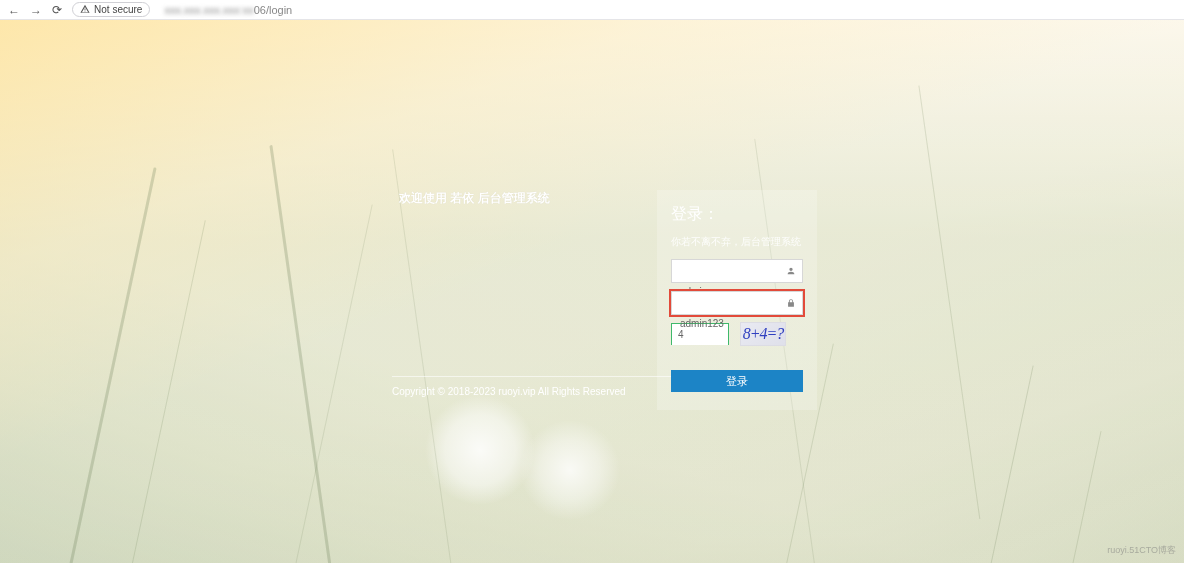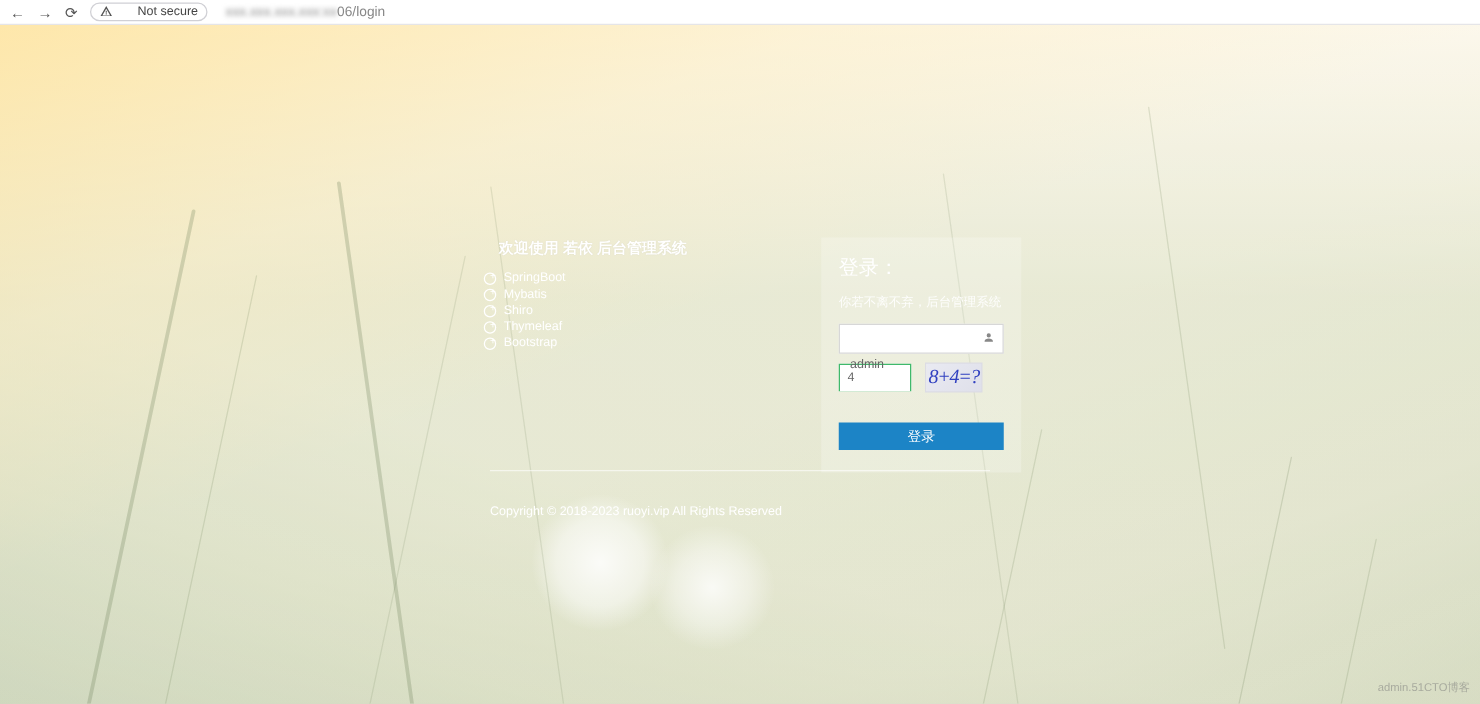--- a/index.html
+++ b/index.html
@@ -11,21 +11,21 @@
       border-bottom: 1px solid #e5e5e8;
       display: flex;
       align-items: center;
       padding: 0 8px;
       gap: 10px;
       font-size: 11px;
       color: #555;
     }
     .browser-bar .nav-icons { display:flex; gap:10px; align-items:center; }
     .browser-bar .arrow, .browser-bar .reload { color:#555; font-size:12px; cursor:pointer; }
-    .security { display:flex; align-items:flex-start; gap:20px; border:1px solid #d0d0d5; border-radius:10px; padding:1px 7px; font-size:10px; color:#444; }
+    .security { display:flex; align-items:flex-start; gap:4px; border:1px solid #d0d0d5; border-radius:10px; padding:1px 7px; font-size:10px; color:#444; }
     .security svg { width:10px; height:10px; }
     .url { color:#888; font-size:11px; margin-left:4px; }
     .url .blur { filter: blur(2px); }
 
     .page-bg {
       position: relative;
       width: 100%;
       height: 543px;
       background:
         radial-gradient(circle at 480px 430px, rgba(255,255,255,0.85) 0px, rgba(255,255,255,0.5) 35px, rgba(255,255,255,0) 55px),
@@ -119,21 +119,21 @@
       position:absolute;
       left:50%; transform:translateX(-50%);
       top:356px;
       width:400px;
       border-top:1px solid rgba(255,255,255,0.6);
       z-index:4;
     }
     .copyright {
       position:absolute;
       left:50%; transform:translateX(-50%);
-      top:384px;
+      top:366px;
       width:400px;
       font-size:10px;
       color:#fff;
       z-index:4;
     }
 
     .watermark { position:absolute; right:8px; bottom:6px; font-size:9px; color:rgba(120,120,120,0.5); z-index:7; }
   </style>
 </head>
 <body>
@@ -153,61 +153,52 @@
   <span class="url">
     <span class="blur">xxx.xxx.xxx.xxx:xx</span><span>06/login</span>
   </span>
 </div>
 
 <div class="page-bg">
 
   <div class="content-wrap">
     <div class="left-col">
       <div class="welcome">欢迎使用 若依 后台管理系统</div>
-      <ul class="feature-list">
-        <li>
-            <span>SpringBoot</span>
-          </li>
-        <li>
-            <span>Mybatis</span>
-          </li>
-        <li>
-            <span>Shiro</span>
-          </li>
-        <li>
-            <span>Thymeleaf</span>
-          </li>
-        <li>
-            <span>Bootstrap</span>
-          </li>
-      </ul>
     </div>
   </div>
 
   <div class="login-panel">
     <div class="login-title">登录：</div>
     <div class="login-sub">你若不离不弃，后台管理系统</div>
 
     <div class="input-row">
       <input type="text" value="admin" style="">
       <span class="right-icon">
         <svg viewBox="0 0 24 24">
             <path d="M12 12a4 4 0 1 0-4-4 4 4 0 0 0 4 4zm0 2c-4 0-8 2-8 5v1h16v-1c0-3-4-5-8-5z"></path>
           </svg>
       </span>
     </div>
 
+    <div class="input-row highlight-red">
+      <input type="text" value="admin123" style="">
+      <span class="right-icon">
+        <svg viewBox="0 0 24 24">
+            <path d="M17 10V8a5 5 0 0 0-10 0v2H5v11h14V10zm-8-2a3 3 0 1 1 6 0v2H9z"></path>
+          </svg>
+      </span>
+    </div>
 
     <div class="captcha-row">
       <div class="captcha-input">
         <input type="text" value="4" style="">
       </div>
       <div class="captcha-img">8+4=?</div>
     </div>
 
     <button class="login-btn">登录</button>
   </div>
 
   <div class="divider"></div>
   <div class="copyright">Copyright © 2018-2023 ruoyi.vip All Rights Reserved</div>
 
-  <div class="watermark">admin.51CTO博客</div>
+  <div class="watermark">ruoyi.51CTO博客</div>
 </div>
 
 </body></html>

